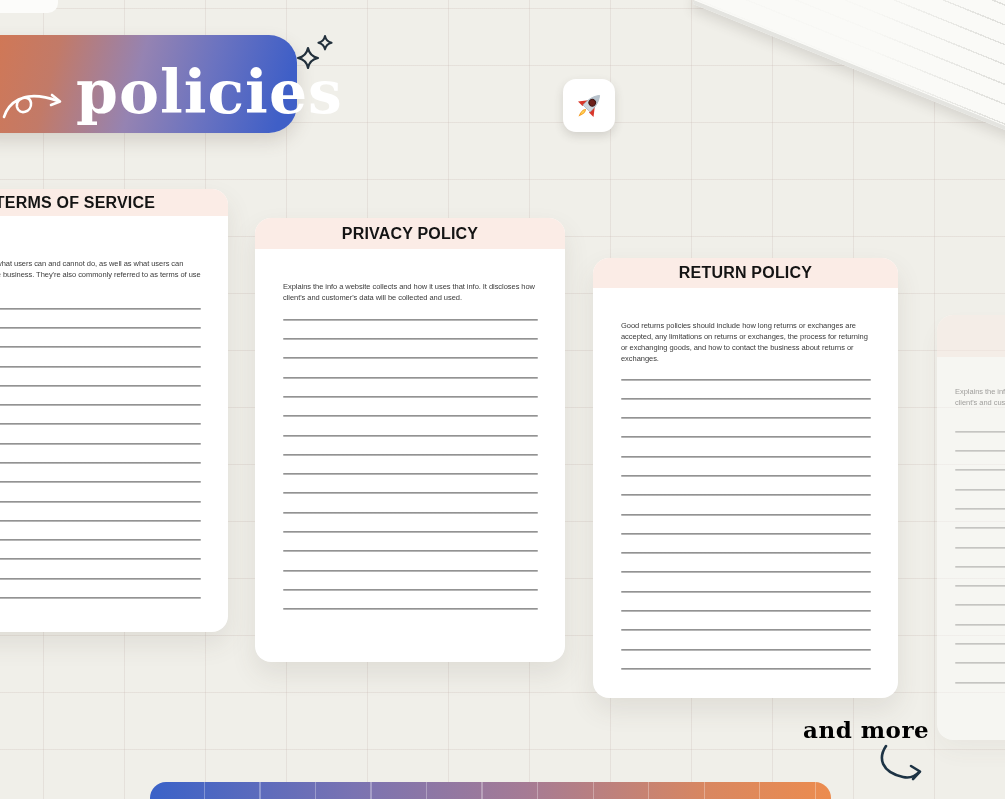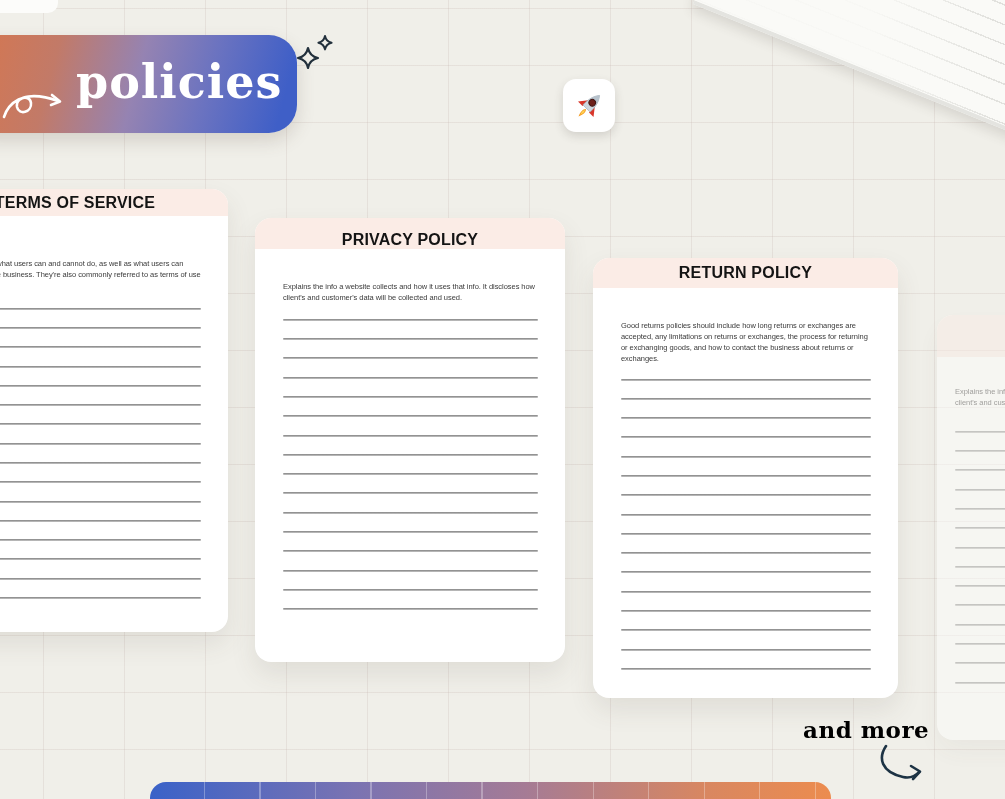--- a/index.html
+++ b/index.html
@@ -37,21 +37,21 @@
   
   .banner{
     left:-40px;top:35px;width:337px;height:98px;border-radius:28px;
     background:linear-gradient(105deg,#d9764b 0%,#c27a68 28%,#9583b2 52%,#6b73c0 72%,#3f5fc7 94%);
     box-shadow:0 8px 18px rgba(90,70,60,0.18);
   }
   .banner-swirl{left:42px;top:50px;width:74px;height:38px;}
   .banner-label{
     left:116px;top:18px;
     font-family:"DejaVu Serif","Liberation Serif",serif;
-    font-weight:bold;font-size:46px;line-height:1.3;color:#ffffff;letter-spacing:1px;
+    font-weight:bold;font-size:60px;line-height:1.3;color:#ffffff;letter-spacing:1px;
   }
   .sparkles{left:295px;top:34px;width:42px;height:40px;}
 
   
   .app-icon{
     left:563px;top:79px;width:52px;height:53px;border-radius:13px;background:#ffffff;
     box-shadow:0 4px 10px rgba(60,55,50,0.16);
     display:flex;align-items:center;justify-content:center;
   }
 
@@ -76,21 +76,21 @@
     background:linear-gradient(to bottom,#8d8d8d 0%,#9a9a9a 55%,#d8d8d8 100%);
     border-radius:1px;
   }
   .rules .rule{margin-bottom:17.3px;}
 
   .card--terms{left:-78px;top:189px;width:306px;height:443px;}
   .card--terms .card-header{height:27px;}
   .card--terms .card-desc{margin-top:43px;margin-bottom:16px;}
 
   .card--privacy{left:255px;top:218px;width:310px;height:444px;}
-  .card--privacy .card-header{height:31px;align-items:flex-end;}
+  .card--privacy .card-header{height:31px;}
   .card--privacy .card-desc{margin-top:33px;margin-bottom:15px;}
 
   .card--return{left:593px;top:258px;width:305px;height:440px;}
   .card--return .card-header{height:30px;text-align:center;}
   .card--return .card-desc{margin-top:33px;margin-bottom:14px;}
 
   .card--faded{left:937px;top:315px;width:306px;height:425px;opacity:0.45;}
   .card--faded .card-header{height:42px;}
   .card--faded .card-body{padding-left:18px;}
   .card--faded .card-desc{margin-top:30px;margin-bottom:22px;}

